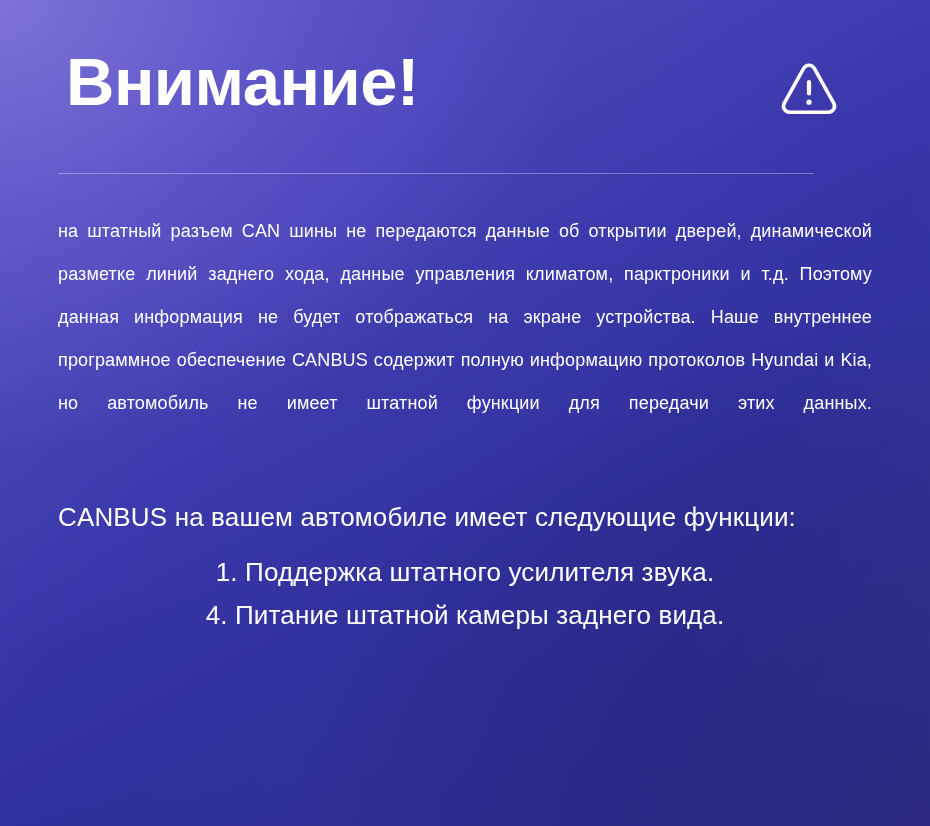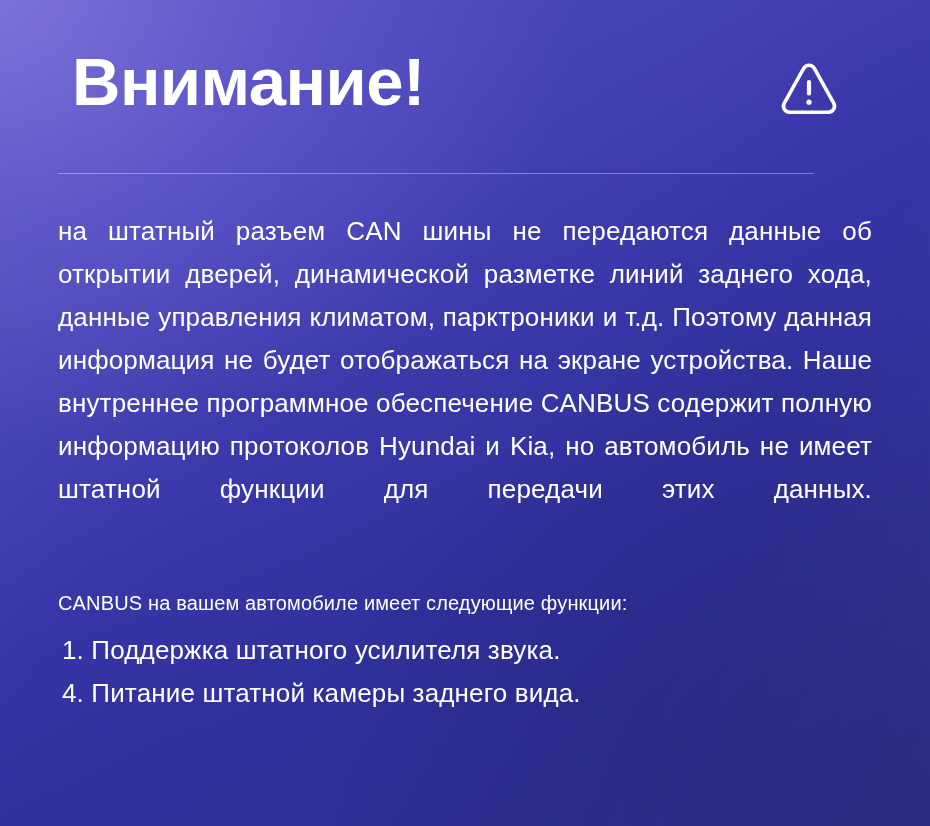--- a/index.html
+++ b/index.html
@@ -43,21 +43,21 @@
   }
 
   
   .header {
     position: relative;
     height: 174px;
   }
 
   .page-title {
     position: absolute;
-    left: 14px;
+    left: 8px;
     top: 48px;
     margin: 0;
     font-size: 67px;
     line-height: 1;
     font-weight: 700;
     letter-spacing: -0.5px;
     color: #ffffff;
     white-space: nowrap;
   }
 
@@ -83,47 +83,48 @@
   
   .body-block {
     position: relative;
     z-index: 2;
     padding-top: 36px;
   }
 
   .paragraph {
     margin: 0;
     color: #ffffff;
-    font-size: 26px;
+    font-size: 18px;
     line-height: 43px;
     font-weight: 500;
     letter-spacing: 0.15px;
     text-align: justify;
     text-justify: inter-word;
   }
   .paragraph::after {
     content: "";
     display: inline-block;
     width: 100%;
   }
 
   .intro {
     margin: 0;
     padding-top: 28px;
     color: #ffffff;
-    font-size: 20px;
+    font-size: 26px;
     line-height: 43px;
     font-weight: 500;
     letter-spacing: 0.15px;
   }
 
   .feature-list {
     list-style: none;
-    margin: 4px;
+    margin: 12px;
     padding: 0;
+    text-align: center;
   }
   .feature-list li {
     color: #ffffff;
     font-size: 26px;
     line-height: 43px;
     font-weight: 500;
     letter-spacing: 0.15px;
     white-space: nowrap;
   }
 </style>

